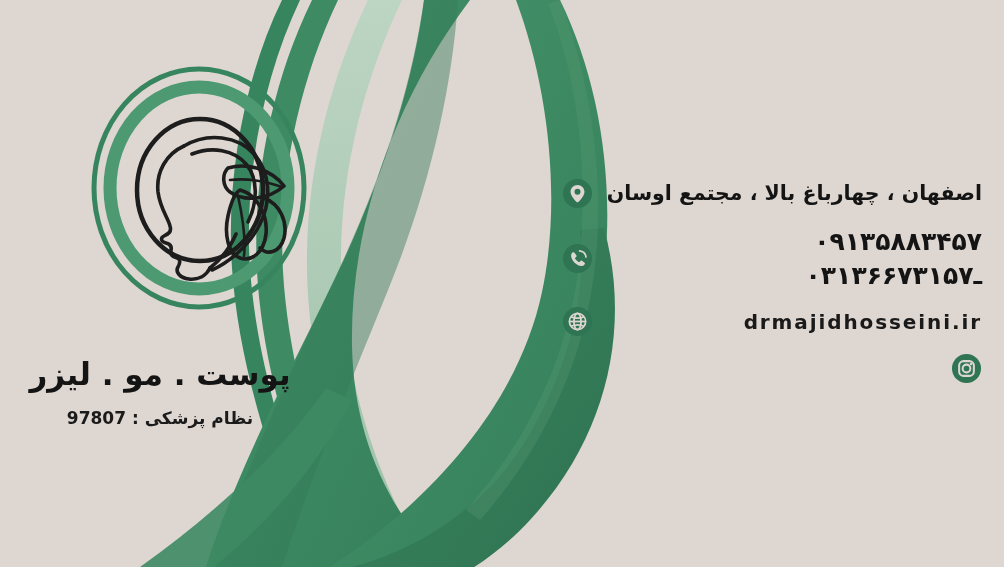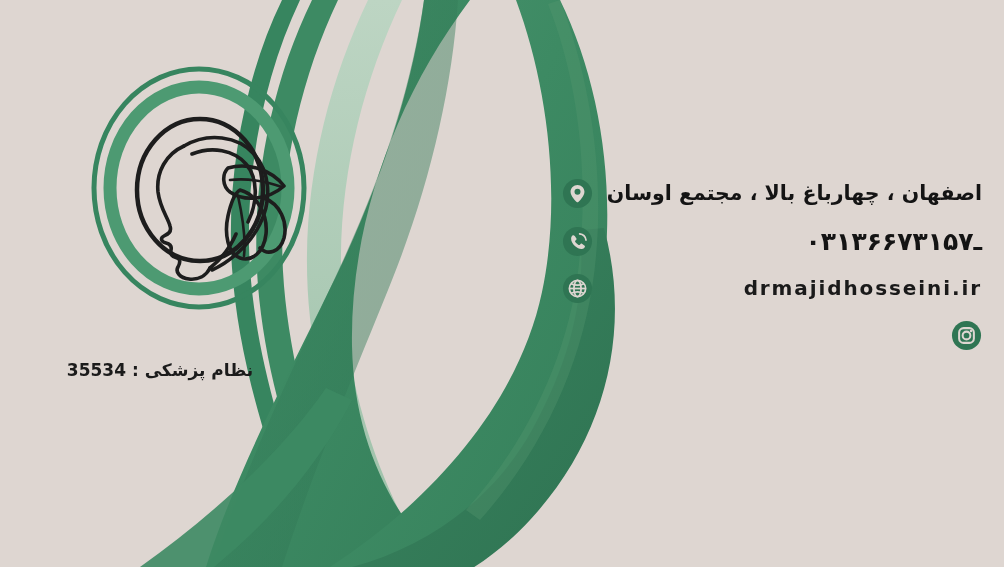--- a/index.html
+++ b/index.html
@@ -219,40 +219,42 @@
         <path d="M 150 134 C 154 152 158 176 156 194" stroke-width="2.6"></path>
 
         <path d="M 176 136
                  C 192 142 200 160 196 176
                  C 192 190 180 194 172 186"></path>
       </g>
     </svg>
   </div>
 
   <div id="left-text">
-    <div class="license">نظام پزشکی : 35534</div>
+    <div class="specialties">پوست . مو . لیزر</div>
+    <div class="license">نظام پزشکی : 97807</div>
   </div>
 
   <div id="contact">
 
     <div class="c-row addr">
       <div class="c-txt">
         <div class="addr-line">اصفهان ، چهارباغ بالا ، مجتمع اوسان</div>
       </div>
       <div class="c-ico">
         <svg viewBox="0 0 32 32" aria-hidden="true">
           <circle cx="16" cy="16" r="15" fill="#2f7553"></circle>
           <path d="M16 7.2c-4.0 0-7.2 3.1-7.2 7.0 0 5.0 6.1 10.3 6.4 10.5a1.2 1.2 0 0 0 1.6 0c .3-.2 6.4-5.5 6.4-10.5 0-3.9-3.2-7.0-7.2-7.0z" fill="#ded6d1"></path>
           <circle cx="16" cy="14.1" r="3.1" fill="#2f7553"></circle>
         </svg>
       </div>
     </div>
 
     <div class="c-row phones">
       <div class="c-txt">
+        <div class="phone-line">۰۹۱۳۵۸۸۳۴۵۷</div>
         <div class="phone-line">۰۳۱ـ۳۶۶۷۳۱۵۷</div>
       </div>
       <div class="c-ico">
         <svg viewBox="0 0 32 32" aria-hidden="true">
           <circle cx="16" cy="16" r="15" fill="#2f7553"></circle>
           <path d="M11.6 9.4c-1.1.5-2.1 1.8-2.2 3.4-.2 2.9 2.0 6.2 4.2 8.2 2.3 2.1 5.5 3.4 7.8 2.6 1.3-.5 2.2-1.6 2.3-2.5.1-.5-.2-.8-.6-1.1l-2.5-1.7c-.5-.3-1.0-.2-1.4.2l-1.0 1.0c-.3.3-.7.3-1.1.1-1.3-.7-2.6-1.9-3.5-3.3-.2-.4-.2-.8.1-1.1l1.0-1.0c.4-.4.5-.9.2-1.4l-1.7-2.5c-.3-.5-.8-.7-1.2-.5z" fill="#ded6d1"></path>
           <path d="M18.2 8.1c3.4.4 6.1 3.0 6.6 6.4" fill="none" stroke="#ded6d1" stroke-width="1.7" stroke-linecap="round"></path>
         </svg>
       </div>
     </div>

